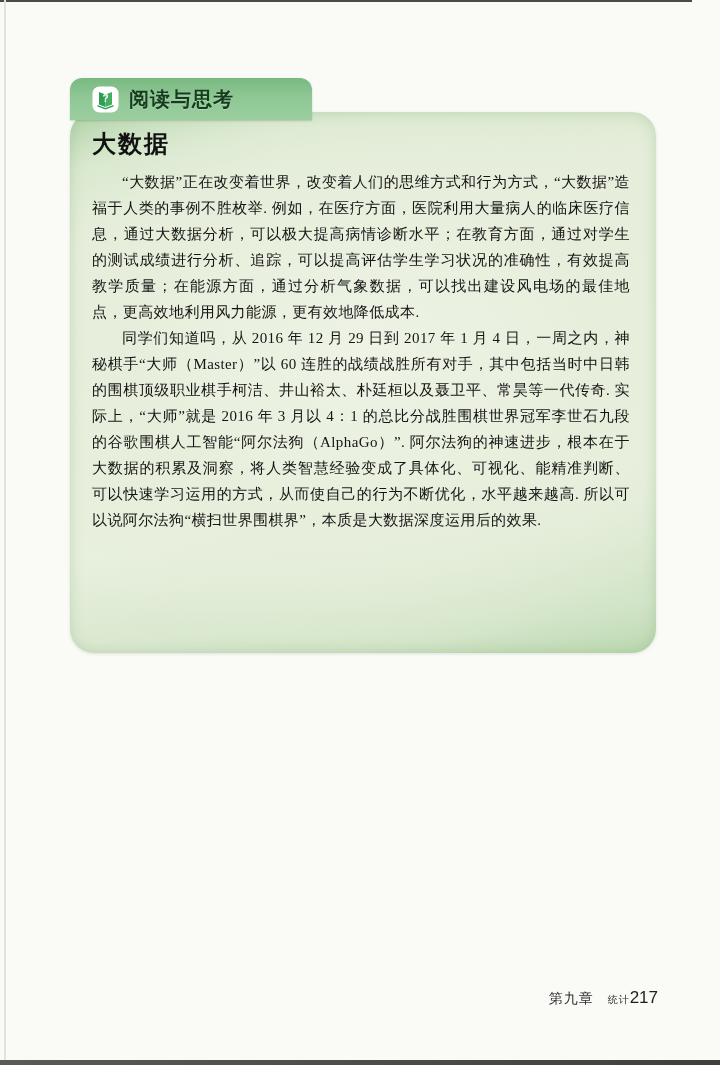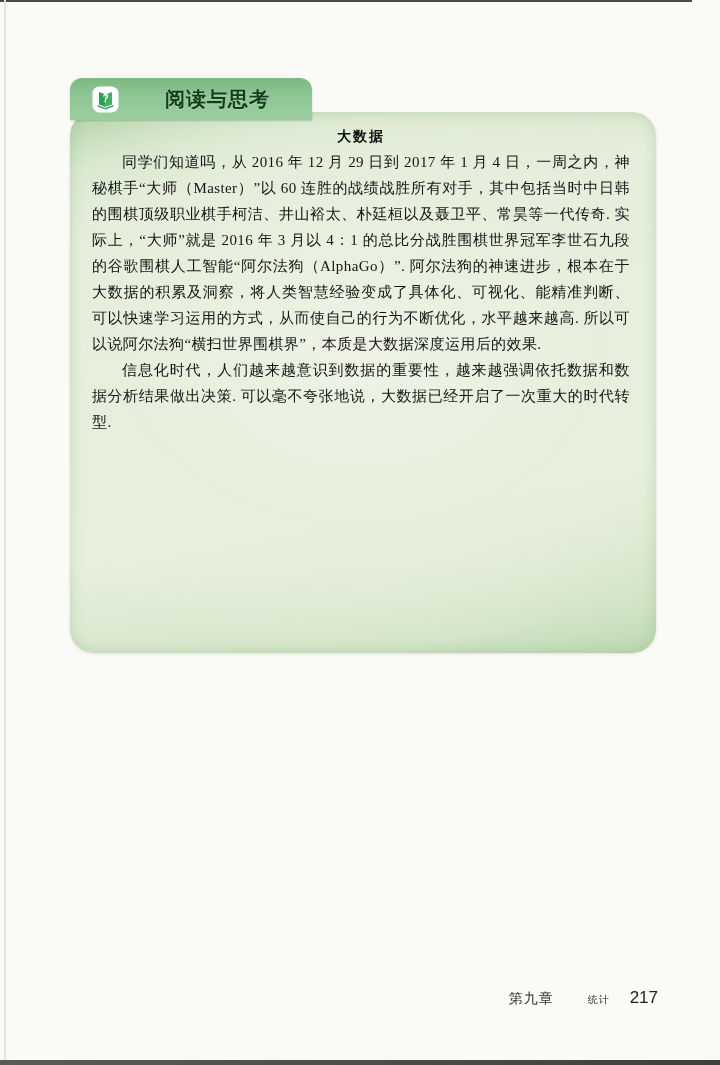--- a/index.html
+++ b/index.html
@@ -33,57 +33,55 @@
     display: flex; align-items: center;
     padding-left: 22px;
     z-index: 2;
   }
   .tab-icon { width: 27px; height: 27px; margin-right: 10px; flex: 0 0 auto; }
   .tab-label {
     font-family: "Liberation Sans", sans-serif;
     font-size: 20px; font-weight: bold;
     color: #153c1d; letter-spacing: 1px;
     text-shadow: 0 1px 0 rgba(255,255,255,.25);
-    margin-left: 36px;
   }
   
   .reading-panel {
     position: absolute; left: 70px; top: 112px;
     width: 586px; height: 541px;
     border-radius: 24px;
     background:
       radial-gradient(ellipse 420px 300px at 50% 45%, #eef3e5 0%, #e7efdc 55%, rgba(231,239,220,0) 100%),
       linear-gradient(170deg, #b4d5ab 0%, #d6e7cc 9%, #e6eedb 22%, #e8f0de 70%, #d2e4c7 92%, #bcd9b1 100%);
     box-shadow: inset 0 0 14px rgba(125,170,115,.35), 0 1px 3px rgba(90,120,90,.18);
     padding: 16px 26px 0 22px;
     z-index: 1;
   }
   .panel-title {
-    text-align: center;
-    font-size: 14px; font-weight: bold; color: #111;
+    font-size: 24px; font-weight: bold; color: #111;
     font-family: "Liberation Sans", sans-serif;
-    margin-bottom: 3px; letter-spacing: 2px;
+    margin-bottom: 9px; letter-spacing: 2px;
   }
   .panel-body p {
     font-size: 15px; line-height: 26px; color: #141414;
     text-indent: 2em; text-align: justify;
     letter-spacing: 0.4px;
   }
   
   .page-footer {
     position: absolute; top: 988px; right: 62px;
-    display: flex; align-items: baseline; gap: 10px;
+    display: flex; align-items: baseline; gap: 0;
     color: #2e2e2e;
   }
   .footer-chapter { font-size: 14px; letter-spacing: 1px; }
   .footer-gap { display: inline-block; width: 14px; }
   .footer-section { font-size: 10px; letter-spacing: 1px; }
   .footer-pagenum {
     font-family: "Liberation Sans", sans-serif;
-    font-size: 17px; margin-left: 10px; color: #1d1d1d;
+    font-size: 17px; color: #1d1d1d;
   }
 </style>
 </head>
 <body>
 
 <div class="scan-top"></div>
 <div class="scan-left"></div>
 <div class="scan-bottom"></div>
 
 <div class="section-tab">
@@ -95,22 +93,22 @@
       <path d="M5.5 19 L13.5 22 L21.5 19 L21.5 20.5 L13.5 23.5 L5.5 20.5 Z" fill="#2f9e53"></path>
       <text x="13.5" y="15.5" font-family="Liberation Sans, sans-serif" font-size="10" font-weight="bold" fill="#ffffff" text-anchor="middle">?</text>
     </svg>
   </span>
   <span class="tab-label">阅读与思考</span>
 </div>
 
 <div class="reading-panel">
   <div class="panel-title">大数据</div>
   <div class="panel-body">
+    <p>“大数据”正在改变着世界，改变着人们的思维方式和行为方式，“大数据”造福于人类的事例不胜枚举. 例如，在医疗方面，医院利用大量病人的临床医疗信息，通过大数据分析，可以极大提高病情诊断水平；在教育方面，通过对学生的测试成绩进行分析、追踪，可以提高评估学生学习状况的准确性，有效提高教学质量；在能源方面，通过分析气象数据，可以找出建设风电场的最佳地点，更高效地利用风力能源，更有效地降低成本.</p>
     <p>同学们知道吗，从 2016 年 12 月 29 日到 2017 年 1 月 4 日，一周之内，神秘棋手“大师（Master）”以 60 连胜的战绩战胜所有对手，其中包括当时中日韩的围棋顶级职业棋手柯洁、井山裕太、朴廷桓以及聂卫平、常昊等一代传奇. 实际上，“大师”就是 2016 年 3 月以 4：1 的总比分战胜围棋世界冠军李世石九段的谷歌围棋人工智能“阿尔法狗（AlphaGo）”. 阿尔法狗的神速进步，根本在于大数据的积累及洞察，将人类智慧经验变成了具体化、可视化、能精准判断、可以快速学习运用的方式，从而使自己的行为不断优化，水平越来越高. 所以可以说阿尔法狗“横扫世界围棋界”，本质是大数据深度运用后的效果.</p>
-    <p>信息化时代，人们越来越意识到数据的重要性，越来越强调依托数据和数据分析结果做出决策. 可以毫不夸张地说，大数据已经开启了一次重大的时代转型.</p>
   </div>
 </div>
 
 <div class="page-footer">
   <span class="footer-chapter">第九章</span>
   <span class="footer-gap"></span>
   <span class="footer-section">统计</span>
   <span class="footer-pagenum">217</span>
 </div>
 

